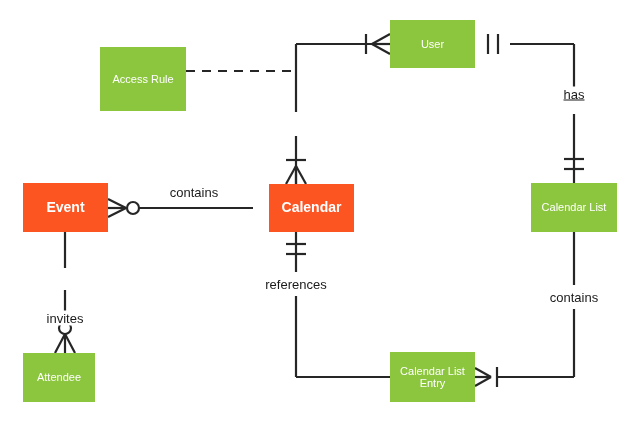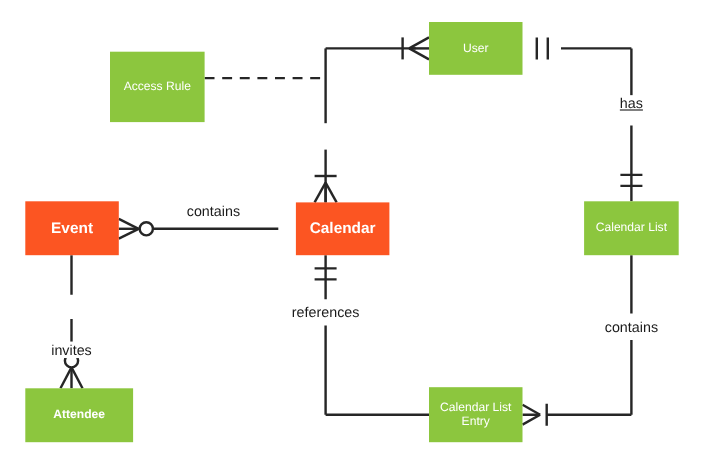--- a/index.html
+++ b/index.html
@@ -146,21 +146,21 @@
   </div>
 
   <div class="entity orange big" style="left:253px; top:184px; width:85px; height:48px;margin-left:16px;">
     <span>Calendar</span>
   </div>
 
   <div class="entity green small" style="left:531px; top:183px; width:86px; height:49px;">
     <span>Calendar List</span>
   </div>
 
-  <div class="entity green small" style="left:23px; top:353px; width:98px; height:49px;font-weight:bold;">
+  <div class="entity green small" style="left:23px; top:353px; width:72px; height:49px;">
     <span>Attendee</span>
   </div>
 
   <div class="entity green small" style="left:390px; top:352px; width:85px; height:50px;">
     <span style="white-space:pre-line;">Calendar List
 Entry</span>
   </div>
 
 
   <div class="edge-label" style="left:194px; top:192px; transform:translate(-50%,-50%);">

